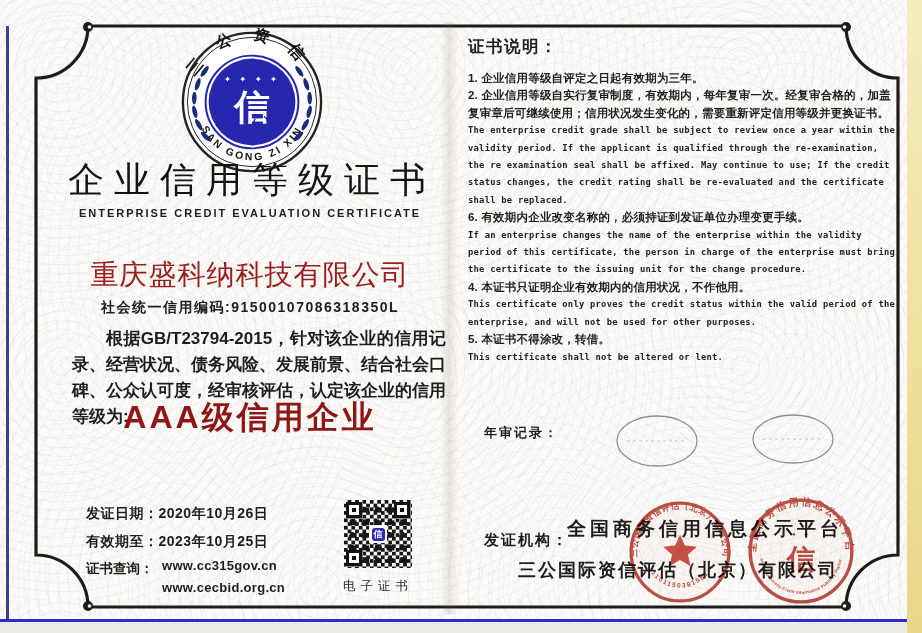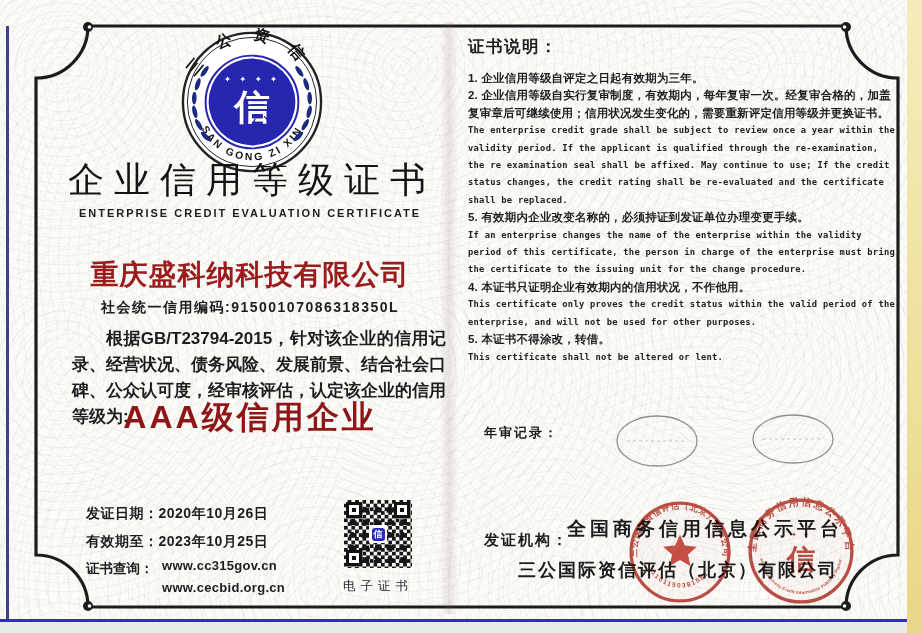--- a/index.html
+++ b/index.html
@@ -28,21 +28,21 @@
   
   .badge{ left:178px; top:28px; }
   .title{ left:58px; top:156px; width:384px; text-align:left;
     font-size:36px; font-weight:400; letter-spacing:10px; padding-left:10px;
     color:#141414; font-family:"Liberation Serif", serif; white-space:nowrap; }
   .subtitle{ left:58px; top:207px; width:384px; text-align:center;
     font-size:11px; font-weight:800; letter-spacing:2px; white-space:nowrap; }
   .credit-no{ left:58px; top:232px; width:384px; text-align:center;
     font-size:14px; font-weight:700; letter-spacing:1px; }
   .company{ left:58px; top:256px; width:384px; text-align:center;
-    font-size:28px; font-weight:700; color:#9a1c1c; letter-spacing:1px; white-space:nowrap; }
+    font-size:28px; font-weight:400; color:#9a1c1c; letter-spacing:1px; white-space:nowrap; }
   .uscc{ left:58px; top:299px; width:384px; text-align:center;
     font-size:14px; font-weight:700; letter-spacing:1.5px; white-space:nowrap; }
   .para{ left:72px; top:326px; width:374px; font-size:17px; font-weight:600;
     line-height:26px; text-indent:2em; text-align:justify; }
   .rating{ left:58px; top:396px; width:384px; text-align:center;
     font-family:Liberation Sans, sans-serif; font-size:32px; font-weight:800;
     color:#8e1616; letter-spacing:3px; white-space:nowrap; }
   .date-row{ font-size:14px; font-weight:700; letter-spacing:.5px; }
   .d1{ left:86px; top:505px; } .d2{ left:86px; top:533px;text-align:center; }
   .query-label{ left:86px; top:560px; font-size:13.5px; font-weight:700; }
@@ -203,21 +203,21 @@
 
   <div class="abs notes">
     <div>
       <div class="note-cn">1. 企业信用等级自评定之日起有效期为三年。</div>
     </div>
     <div>
       <div class="note-cn">2. 企业信用等级自实行复审制度，有效期内，每年复审一次。经复审合格的，加盖复审章后可继续使用；信用状况发生变化的，需要重新评定信用等级并更换证书。</div>
       <div class="note-en">The enterprise credit grade shall be subject to review once a year within the validity period. If the applicant is qualified through the re-examination, the re examination seal shall be affixed. May continue to use; If the credit status changes, the credit rating shall be re-evaluated and the certificate shall be replaced.</div>
     </div>
     <div>
-      <div class="note-cn">5. 有效期内企业改变名称的，必须持证到发证单位办理变更手续。</div>
+      <div class="note-cn">6. 有效期内企业改变名称的，必须持证到发证单位办理变更手续。</div>
       <div class="note-en">If an enterprise changes the name of the enterprise within the validity period of this certificate, the person in charge of the enterprise must bring the certificate to the issuing unit for the change procedure.</div>
     </div>
     <div>
       <div class="note-cn">4. 本证书只证明企业有效期内的信用状况，不作他用。</div>
       <div class="note-en">This certificate only proves the credit status within the valid period of the enterprise, and will not be used for other purposes.</div>
     </div>
     <div>
       <div class="note-cn">5. 本证书不得涂改，转借。</div>
       <div class="note-en">This certificate shall not be altered or lent.</div>
     </div>

